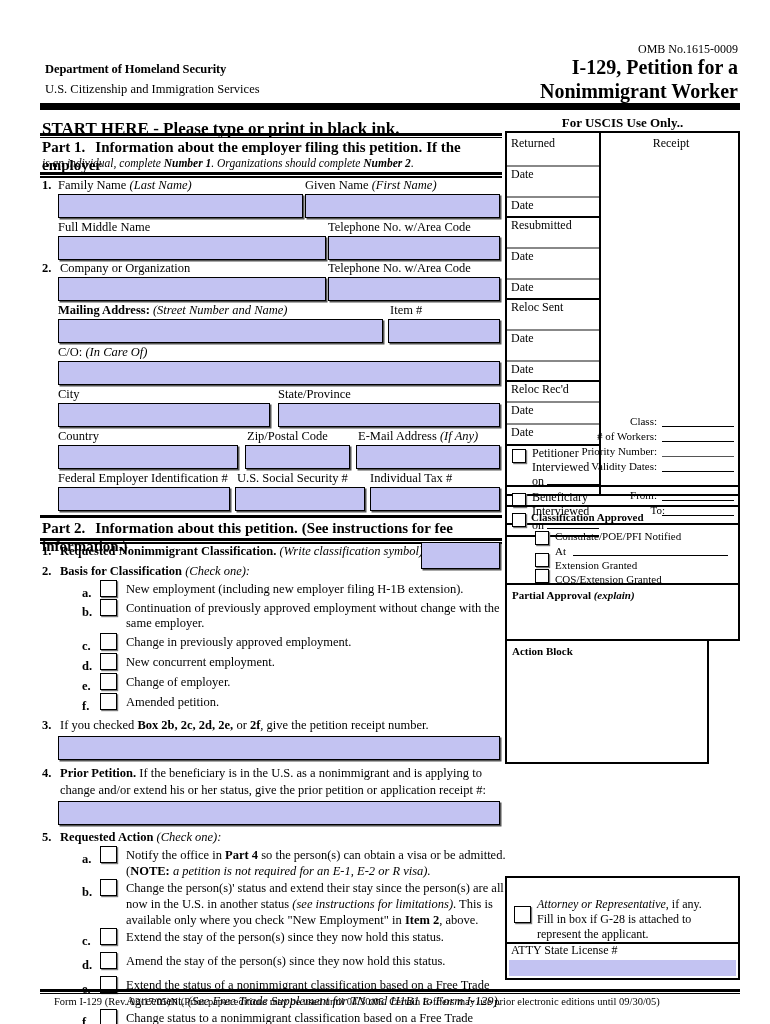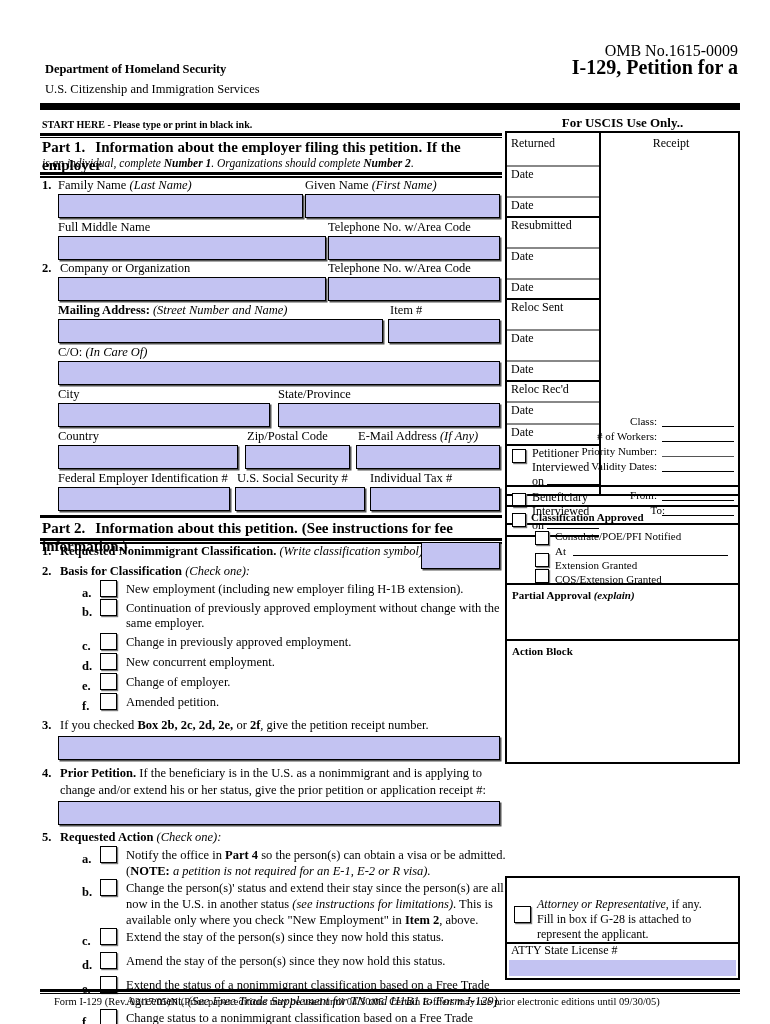--- a/index.html
+++ b/index.html
@@ -16,27 +16,27 @@
   #page {
     position: absolute;
     left: 40px; top: 0px;
     width: 700px; height: 1024px;
   }
 
   
   .hdr { position: absolute; left: 0; top: 42px; width: 700px; height: 58px; }
   .dhs-line1 { position: absolute; left: 5px; top: 20px; font-size: 12.5px; font-weight: bold; letter-spacing: -0.1px;}
   .dhs-line2 { position: absolute; left: 5px; top: 40px; font-size: 12.5px; }
-  .omb { position: absolute; right: 2px; top: 0px; font-size: 16px; }
+  .omb { position: absolute; right: 2px; top: 0px; font-size: 12px; }
   .title1 { position: absolute; right: 2px; top: 14px; font-size: 20px; font-weight: bold; white-space: nowrap; }
   .title2 { position: absolute; right: 2px; top: 38px; font-size: 20px; font-weight: bold; white-space: nowrap; }
 
   .blackbar { position: absolute; left: 0; top: 103px; width: 700px; height: 7px; background: #000; }
 
-  .starthere { position: absolute; left: 2px; top: 119px; font-size: 10px; font-weight: bold; }
+  .starthere { position: absolute; left: 2px; top: 119px; font-size: 17px; font-weight: bold; }
   .rule-start { position:absolute; left:0; top:133px; width:462px; height:3px; background:#000; }
   .rule-start2 { position:absolute; left:0; top:137px; width:462px; height:1px; background:#000; }
 
   .uscis-title { position: absolute; left: 465px; top: 115px; width: 235px; text-align: center; font-size: 13px; font-weight: bold; }
 
   
   .leftcol { position: absolute; left: 0; top: 138px; width: 463px; }
 
   .parthead { font-size: 15px; font-weight: bold; }
   .subital { font-style: italic; font-size: 11.5px; line-height: 13px; }
@@ -87,20 +87,21 @@
 </head>
 <body>
 
 <div id="page">
 
   <div class="hdr">
     <div class="omb">OMB No.1615-0009</div>
     <div class="dhs-line1">Department of Homeland Security</div>
     <div class="dhs-line2">U.S. Citizenship and Immigration Services</div>
     <div class="title1">I-129, Petition for a</div>
+    <div class="title2">Nonimmigrant Worker</div>
   </div>
   <div class="blackbar"></div>
 
   <div class="starthere">START HERE - Please type or print in black ink.</div>
   <div class="rule-start"></div>
   <div class="rule-start2"></div>
 
   <div class="uscis-title">For USCIS Use Only..</div>
 
   <div class="leftcol">
@@ -381,21 +382,21 @@
       <div class="abs rsmall" style="left:48px; top:66px;">COS/Extension Granted</div>
     </div>
 
     <div class="rbox" style="left:0; top:452px; width:235px; height:58px; border:2.2px solid #000;">
       <div class="abs rlbl-b" style="left:5px; top:4px;">
         <span>Partial Approval</span>
         <i>(explain)</i>
       </div>
     </div>
 
-    <div class="rbox" style="left:0; top:508px; width:235px; height:125px; border:2.2px solid #000;">
+    <div class="rbox" style="left:0; top:508px; width:204px; height:125px; border:2.2px solid #000;">
       <div class="abs rlbl-b" style="left:5px; top:4px;">Action Block</div>
     </div>
 
     <div class="rbox" style="left:0; top:745px; width:235px; height:68px; border:2.2px solid #000;">
       <div class="abs cbx" style="left:7px; top:28px; width:17px; height:17px;"></div>
       <div class="abs rlbl" style="left:30px; top:20px;">
         <i>Attorney or Representative</i><span>, if any.</span>
       </div>
       <div class="abs rlbl" style="left:30px; top:35px;">Fill in box if G-28 is attached to</div>
       <div class="abs rlbl" style="left:30px; top:50px;">represent the applicant.</div>

